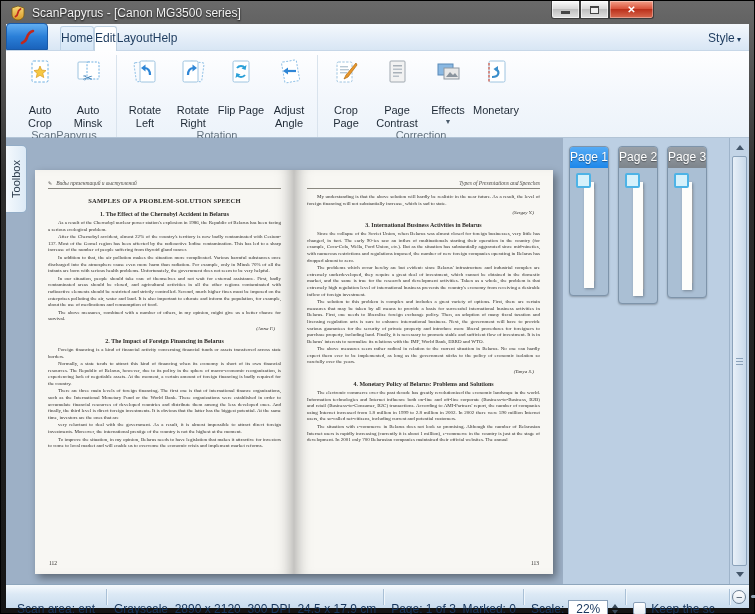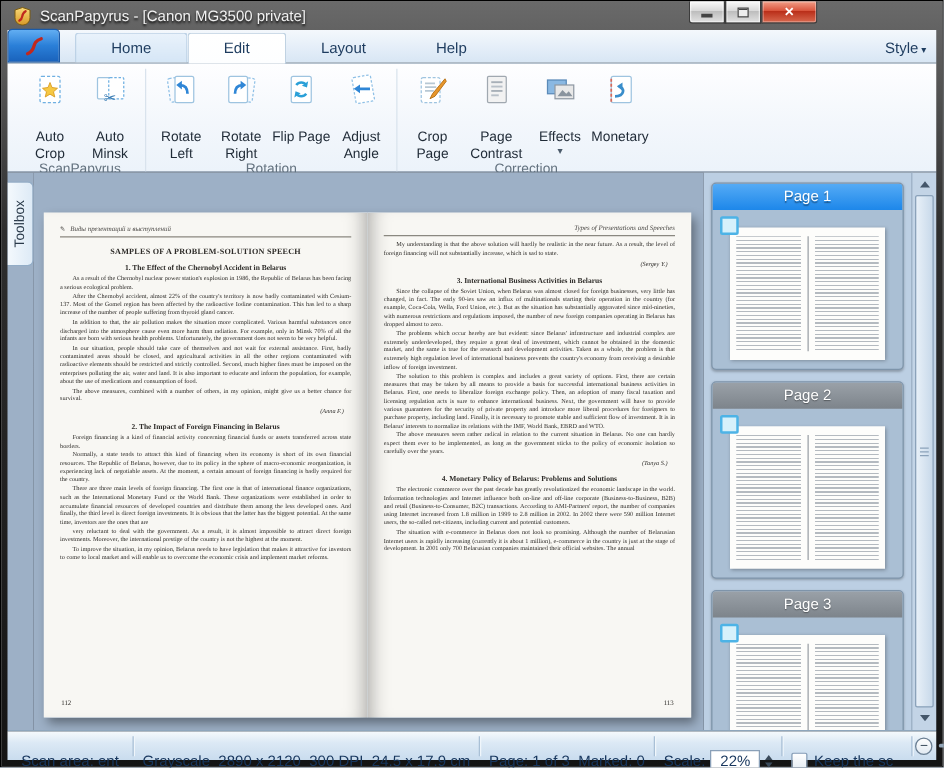--- a/index.html
+++ b/index.html
@@ -24,21 +24,21 @@
     color:#fff; font-weight:bold; box-shadow:inset 0 0 0 1px rgba(255,255,255,.35); }
   .minglyph { width:9px; height:3px; background:#444; margin-top:6px; }
   .maxglyph { width:9px; height:8px; border:1px solid #444; background:#eee; box-shadow:inset 0 1px 0 #444; }
 
   
   .tabrow { height:27px; flex:none; background:linear-gradient(#f4f8fc,#e3edf8 60%,#d8e6f4);
     display:flex; align-items:flex-end; position:relative; border-bottom:1px solid #c7d7e8; }
   .app-menu-button { width:42px; height:27px; border-radius:4px 4px 0 0; margin-right:12px;
     background:linear-gradient(#62aef2,#2a7fd8 50%,#1a63bc); border:1px solid #1a5aa8;
     display:flex; align-items:center; justify-content:center; }
-  .tab { padding:4px 28px 5px; font-size:12px; color:#1e3c5f; cursor:default;margin-top:36px; }
+  .tab { padding:4px 0 5px; font-size:12px; color:#1e3c5f; cursor:default;margin-top:36px; }
   .tab.active { background:linear-gradient(#fff,#fdfeff); border:1px solid #c0d2e2; border-bottom:none;
     border-radius:3px 3px 0 0; margin-bottom:-1px; padding-bottom:6px; }
   .tab.home { background:linear-gradient(#e9f2fb,#d5e6f6); border:1px solid #bdd2e6; border-bottom:none;
     border-radius:3px 3px 0 0; }
   .style-button { position:absolute; right:8px; bottom:5px; font-size:12px; color:#1e3c5f; }
   .style-button .arr { font-size:8px; }
 
   
   .ribbon { height:87px; flex:none; background:linear-gradient(#fefeff,#f3f7fc 55%,#ecf3fa);
     border-bottom:1px solid #b2c4d6; display:flex; padding:4px 2px 0 6px; }
@@ -74,21 +74,21 @@
   .ph-icon { font-style:normal; font-size:5px; }
   .doc-title { font-size:6.5px; font-weight:bold; text-align:center; margin:8px 0 2px; letter-spacing:.2px; }
   .doc-heading { font-size:6px; font-weight:bold; text-align:center; margin:7px 0 3px; }
   .pp { font-size:5px; line-height:1.32; text-align:justify; text-indent:10px; margin-bottom:1px; }
   .sig { font-size:5px; font-style:italic; text-align:right; margin:3px 6px 2px 0; }
   .pageno { position:absolute; bottom:8px; font-size:5.5px; }
   .pageno.pl { left:14px; } .pageno.pr { right:14px; }
 
   
   .thumbs { width:166px; flex:none; background:#bccfe3; padding:8px 6px; display:flex;
-    flex-direction:column; gap:9px; overflow:hidden; }
+    flex-direction:row; gap:9px; overflow:hidden; }
   .card { border:1px solid #7e94aa; border-radius:4px; background:#aabfd4; overflow:hidden;
     flex:none; display:flex; flex-direction:column; box-shadow:0 1px 2px rgba(0,0,0,.25); }
   .card-header { height:21px; flex:none; color:#fff; font-size:12px; text-align:center; line-height:21px;
     background:linear-gradient(#9aa1a8,#7d848b); text-shadow:0 1px 1px rgba(0,0,0,.4); }
   .card.selected .card-header { background:linear-gradient(#55abf5,#1d87ea); }
   .card-body { flex:1; position:relative; padding:4px; }
   .thumb-checkbox { position:absolute; left:6px; top:5px; width:15px; height:15px;
     border:2px solid #4db3e6; background:#d6f1fb; border-radius:2px; z-index:2; }
   .mini-spread { position:absolute; left:14px; right:14px; top:14px; bottom:7px; background:#fdfdfb;
     display:flex; box-shadow:1px 1px 3px rgba(0,0,0,.3); }
@@ -141,21 +141,21 @@
     <svg class="app-icon" viewBox="0 0 16 16">
       <defs>
           <linearGradient id="gold" x1="0" y1="0" x2="0" y2="1">
         <stop offset="0" stop-color="#f8d878"></stop>
             <stop offset="1" stop-color="#d89a28"></stop>
           </linearGradient>
         </defs>
       <path d="M8 1 L14 3 V9 C14 13 11 15 8 15 C5 15 2 13 2 9 V3 Z" fill="url(#gold)" stroke="#7a5a10" stroke-width="0.8"></path>
       <path d="M5.5 11.5 C9.5 9.5 6 6.5 10.5 4" stroke="#c0281e" stroke-width="1.8" fill="none" stroke-linecap="round"></path>
     </svg>
-    <span class="title-text">ScanPapyrus - [Canon MG3500 private]</span>
+    <span class="title-text">ScanPapyrus - [Canon MG3500 series]</span>
     <div class="win-controls">
       <div class="winbtn min">
           <span class="minglyph"></span>
         </div>
       <div class="winbtn">
           <span class="maxglyph"></span>
         </div>
       <div class="winbtn close">
           <span>✕</span>
         </div>

